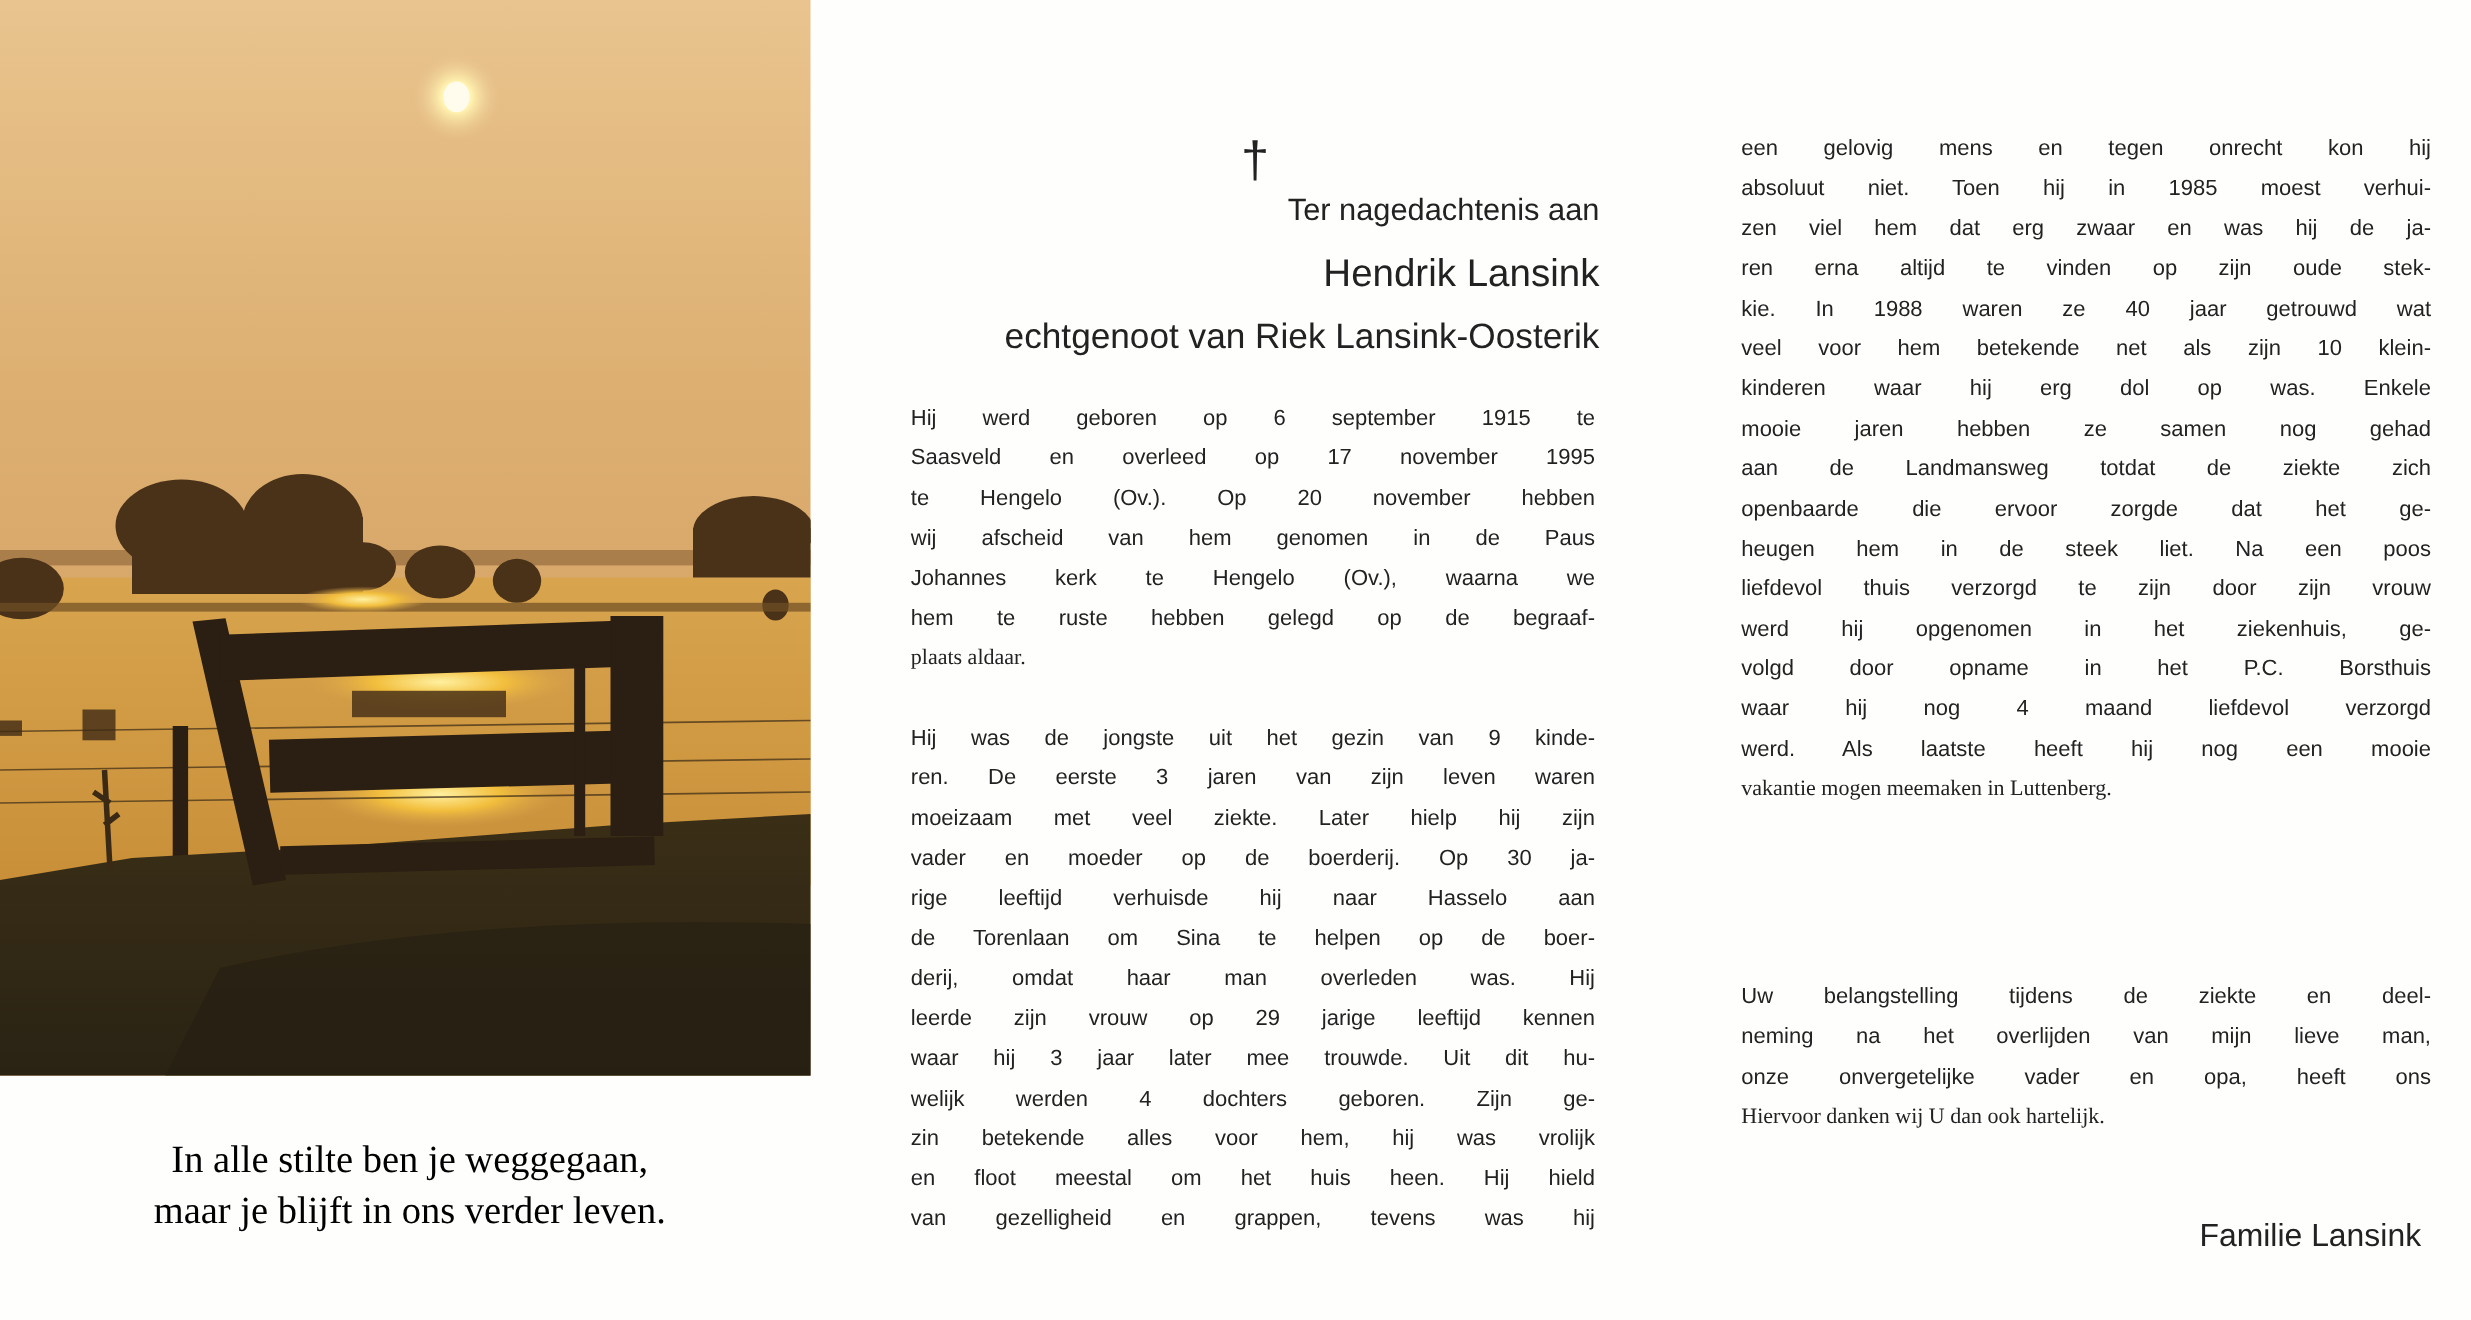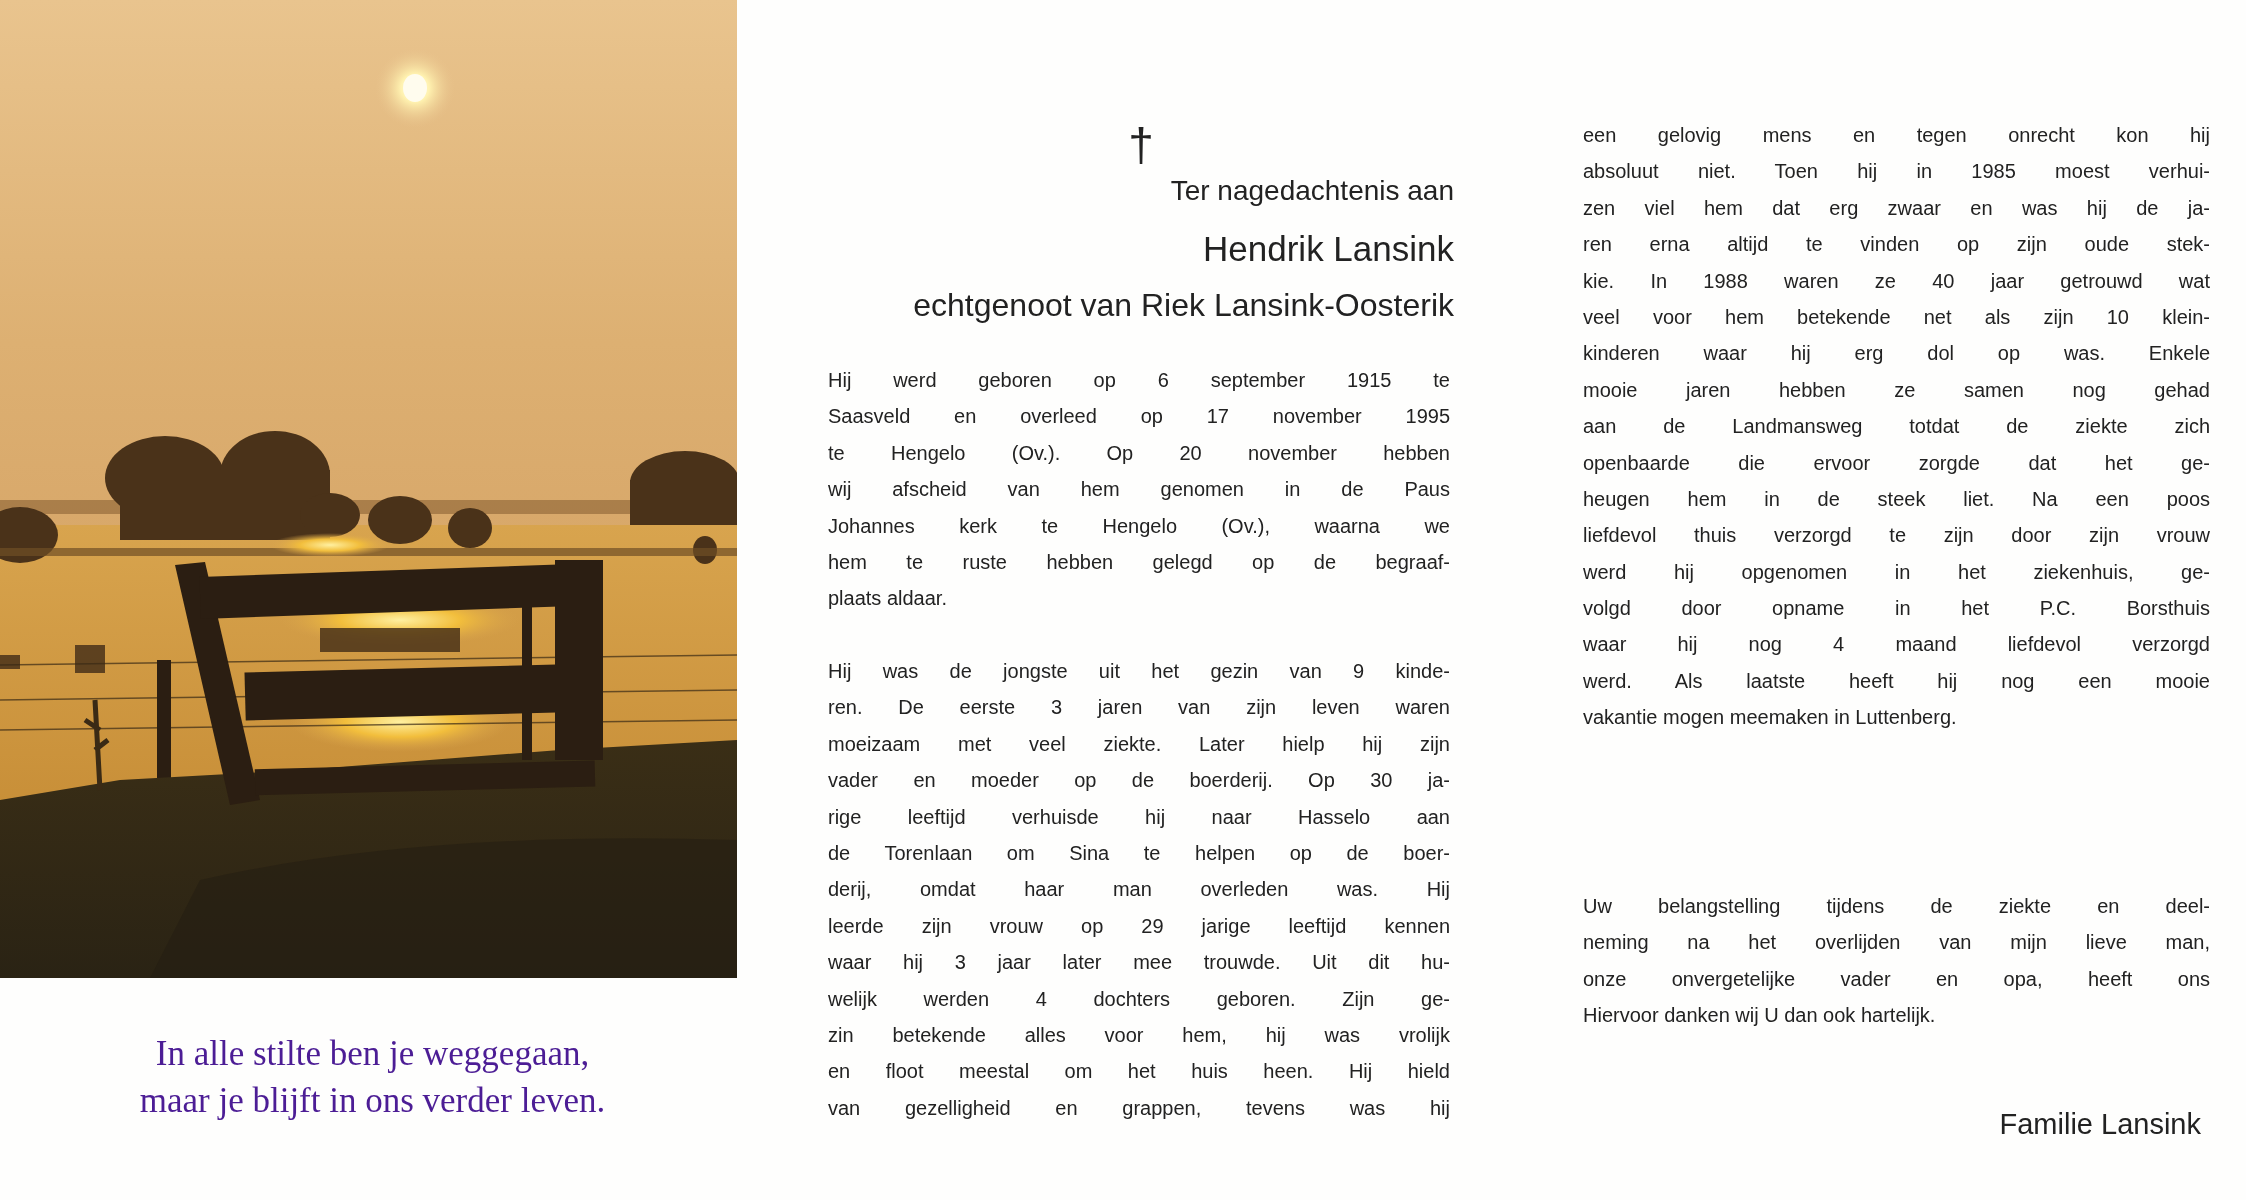--- a/index.html
+++ b/index.html
@@ -13,40 +13,40 @@
   #left-panel { left: 0; width: 760px; }
   #photo {
     position: absolute; left: 0; top: 0; width: 737px; height: 978px;
     overflow: hidden;
   }
   #photo svg { display: block; }
   #caption {
     position: absolute; left: 0; width: 745px; top: 1030px;
     text-align: center;
     font-family: "Liberation Serif", "DejaVu Serif", serif;
-    font-size: 35px; line-height: 47px; color: #4c1d95;
+    font-size: 35px; line-height: 47px; color: #000000;
   }
   #caption div { white-space: nowrap; }
 
   #middle-panel { left: 828px; width: 626px; }
   .cross {
     position: absolute; left: 0; width: 626px; top: 122px;
     text-align: center; font-size: 46px; line-height: 46px; color: #222;
   }
   .head-line { position: absolute; left: 0; width: 626px; text-align: right; white-space: nowrap; color: #222; }
   #intro { top: 174px; font-size: 28px; line-height: 34px; }
   #name { top: 228px; font-size: 35px; line-height: 42px; }
   #spouse { top: 288px; font-size: 32px; line-height: 34px; }
 
   .para { position: absolute; left: 0; font-size: 20px; line-height: 36.4px; color: #222; }
   .para .ln {
     display: block; white-space: nowrap; text-align: justify; text-align-last: justify;
     height: 36.4px;
   }
-  .para .ln.last { text-align-last: left; }
+  .para .ln.last { text-align-last: left; font-family: Liberation Serif, serif; }
   #mid-p1 { top: 362px; width: 622px; }
   #mid-p2 { top: 653px; width: 622px; }
 
   #right-panel { left: 1583px; width: 630px; }
   #right-p1 { top: 117px; width: 627px; }
   #right-p2 { top: 888px; width: 627px; }
   #signature {
     position: absolute; top: 1094px; right: 12px; font-size: 29px; line-height: 36px; white-space: nowrap; color: #222; margin-top: 12px;
   }
 </style>

